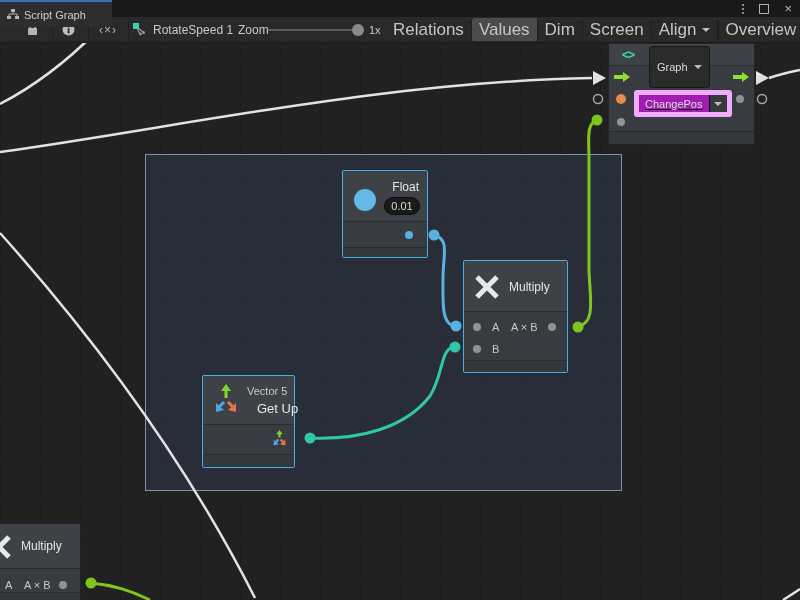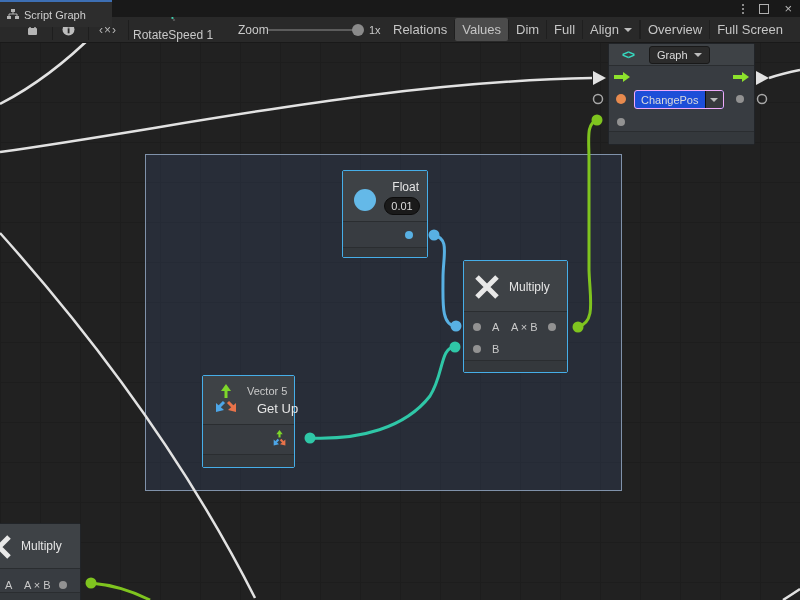--- a/index.html
+++ b/index.html
@@ -16,29 +16,29 @@
   .vdots i{width:2px;height:2px;border-radius:50%;background:#b0b0b0;}
   .maxbox{width:8px;height:8px;border:1px solid #b0b0b0;}
   .closex{color:#b8b8b8;font-size:13px;line-height:13px;}
 
   
   .toolbar{position:absolute;left:0;top:17px;width:800px;height:26px;background:#292929;
            border-bottom:1px solid #191919;box-sizing:border-box;z-index:40;}
   .tb-sep{position:absolute;top:3px;width:1px;height:20px;background:#1e1e1e;}
   .tb-icon-btn{position:absolute;top:0;height:25px;display:flex;align-items:center;justify-content:center;}
   .graph-name{position:absolute;left:133px;top:0;height:25px;display:flex;align-items:center;gap:7px;
-              font-size:12px;color:#c9c9c9;flex-direction:column;}
+              font-size:12px;color:#c9c9c9;}
   .zoom-label{position:absolute;left:238px;top:0;height:25px;display:flex;align-items:center;
               font-size:12px;color:#c9c9c9;}
   .zoom-track{position:absolute;left:268px;top:12px;width:88px;height:2px;background:#5c5c5c;border-radius:1px;}
   .zoom-handle{position:absolute;left:352px;top:7px;width:12px;height:12px;border-radius:50%;background:#8a8a8a;}
   .zoom-value{position:absolute;left:369px;top:0;height:25px;display:flex;align-items:center;
               font-size:11px;color:#c9c9c9;}
   .tb-buttons{position:absolute;left:386px;top:0;height:25px;display:flex;align-items:stretch;}
-  .tb-btn{display:flex;align-items:center;gap:5px;padding:0 7px;font-size:13px;color:#c5c5c5;white-space:nowrap;}
+  .tb-btn{display:flex;align-items:center;gap:5px;padding:0 7px;font-size:17px;color:#c5c5c5;white-space:nowrap;}
   .tb-btn.active{background:#4b4b4b;border-radius:2px;margin:1px 0;}
   .tb-div{width:1px;background:#1f1f1f;margin:3px 0;}
   .caret{width:0;height:0;border-left:4px solid transparent;border-right:4px solid transparent;
          border-top:4px solid #bdbdbd;}
 
   
   .canvas{position:absolute;left:0;top:43px;width:800px;height:557px;background:#212121;
     background-image:
       linear-gradient(to right,#1d1d1d 1px,transparent 1px),
       linear-gradient(to bottom,#1d1d1d 1px,transparent 1px),
@@ -60,22 +60,22 @@
   .port.gray{width:8px;height:8px;background:#929292;}
   .port.orange{width:10px;height:10px;background:#e78a4e;}
   .port.blue{width:8px;height:8px;background:#58b0e3;}
   .plabel{position:absolute;font-size:11px;color:#c9c9c9;}
   .ntitle{position:absolute;font-size:12px;color:#e6e6e6;white-space:nowrap;}
 
   
   .gn-icon{position:absolute;left:13px;top:4px;font-size:12px;font-weight:bold;color:#36dcc2;letter-spacing:-1px;}
   .pill{position:absolute;display:flex;align-items:center;background:#2b2b2b;border:1px solid #191919;
         border-radius:3px;font-size:11px;color:#dcdcdc;}
-  .dropdown{position:absolute;display:flex;align-items:stretch;background:#1d4ed8;border:1px solid #f0abfc;
-            border-radius:3px;overflow:hidden;}
+  .dropdown{position:absolute;display:flex;align-items:stretch;background:#a21caf;border:5px solid #f0abfc;
+            border-radius:3px;overflow:hidden;text-decoration:underline;}
   .dropdown .dd-text{display:flex;align-items:center;padding:0 6px;font-size:11px;color:#dcdcdc;}
   .dropdown .dd-arrow{display:flex;align-items:center;justify-content:center;width:17px;background:#37393d;
                       border-left:1px solid #0e0e0e;}
   .flow-arrow{position:absolute;width:16px;height:12px;}
 
   
   .float-circle{position:absolute;left:11px;top:18px;width:22px;height:22px;border-radius:50%;background:#64b9e8;}
   .valuebox{position:absolute;background:#1a1a1a;border:1px solid #0c0c0c;border-radius:9px;
             font-size:11px;color:#dcdcdc;display:flex;align-items:center;justify-content:center;}
 
@@ -116,21 +116,21 @@
     <circle cx="456" cy="326" r="5.5" fill="#58b0e3"></circle>
 
     <path d="M310,438 C360,440 405,428 430,396 C444,374 440,347 455,347" stroke="#2fc7a7" stroke-width="3" fill="none"></path>
     <circle cx="310" cy="438" r="5.5" fill="#2fc7a7"></circle>
     <circle cx="455" cy="347" r="5.5" fill="#2fc7a7"></circle>
   </svg>
 
   <div class="node" style="left:608px;top:43px;width:147px;height:102px;">
     <div class="hdr" style="height:21px;">
       <span class="gn-icon">&lt;&gt;</span>
-      <div class="pill" style="left:40px;top:2px;height:16px;padding:0 7px;gap:6px;">
+      <div class="pill" style="left:40px;top:2px;height:16px;padding:12px 7px;gap:6px;">
         <span>Graph</span>
         <span class="caret"></span>
       </div>
     </div>
 
     <svg class="flow-arrow" style="left:5px;top:27px;" viewBox="0 0 16 12">
       <rect x="0" y="4" width="9" height="4" fill="#8de22c"></rect>
         <polygon points="9,1 9,11 16,6" fill="#8de22c"></polygon>
     </svg>
     <svg class="flow-arrow" style="left:124px;top:27px;" viewBox="0 0 16 12">
@@ -257,21 +257,21 @@
       <div class="tb-div"></div>
       <div class="tb-btn active">
           <span>Values</span>
         </div>
       <div class="tb-div"></div>
       <div class="tb-btn">
           <span>Dim</span>
         </div>
       <div class="tb-div"></div>
       <div class="tb-btn">
-          <span>Full</span>
+          <span>Screen</span>
         </div>
       <div class="tb-div"></div>
       <div class="tb-btn">
           <span>Align</span>
           <span class="caret"></span>
         </div>
       <div class="tb-div"></div>
       <div class="tb-div"></div>
       <div class="tb-btn">
           <span>Overview</span>

